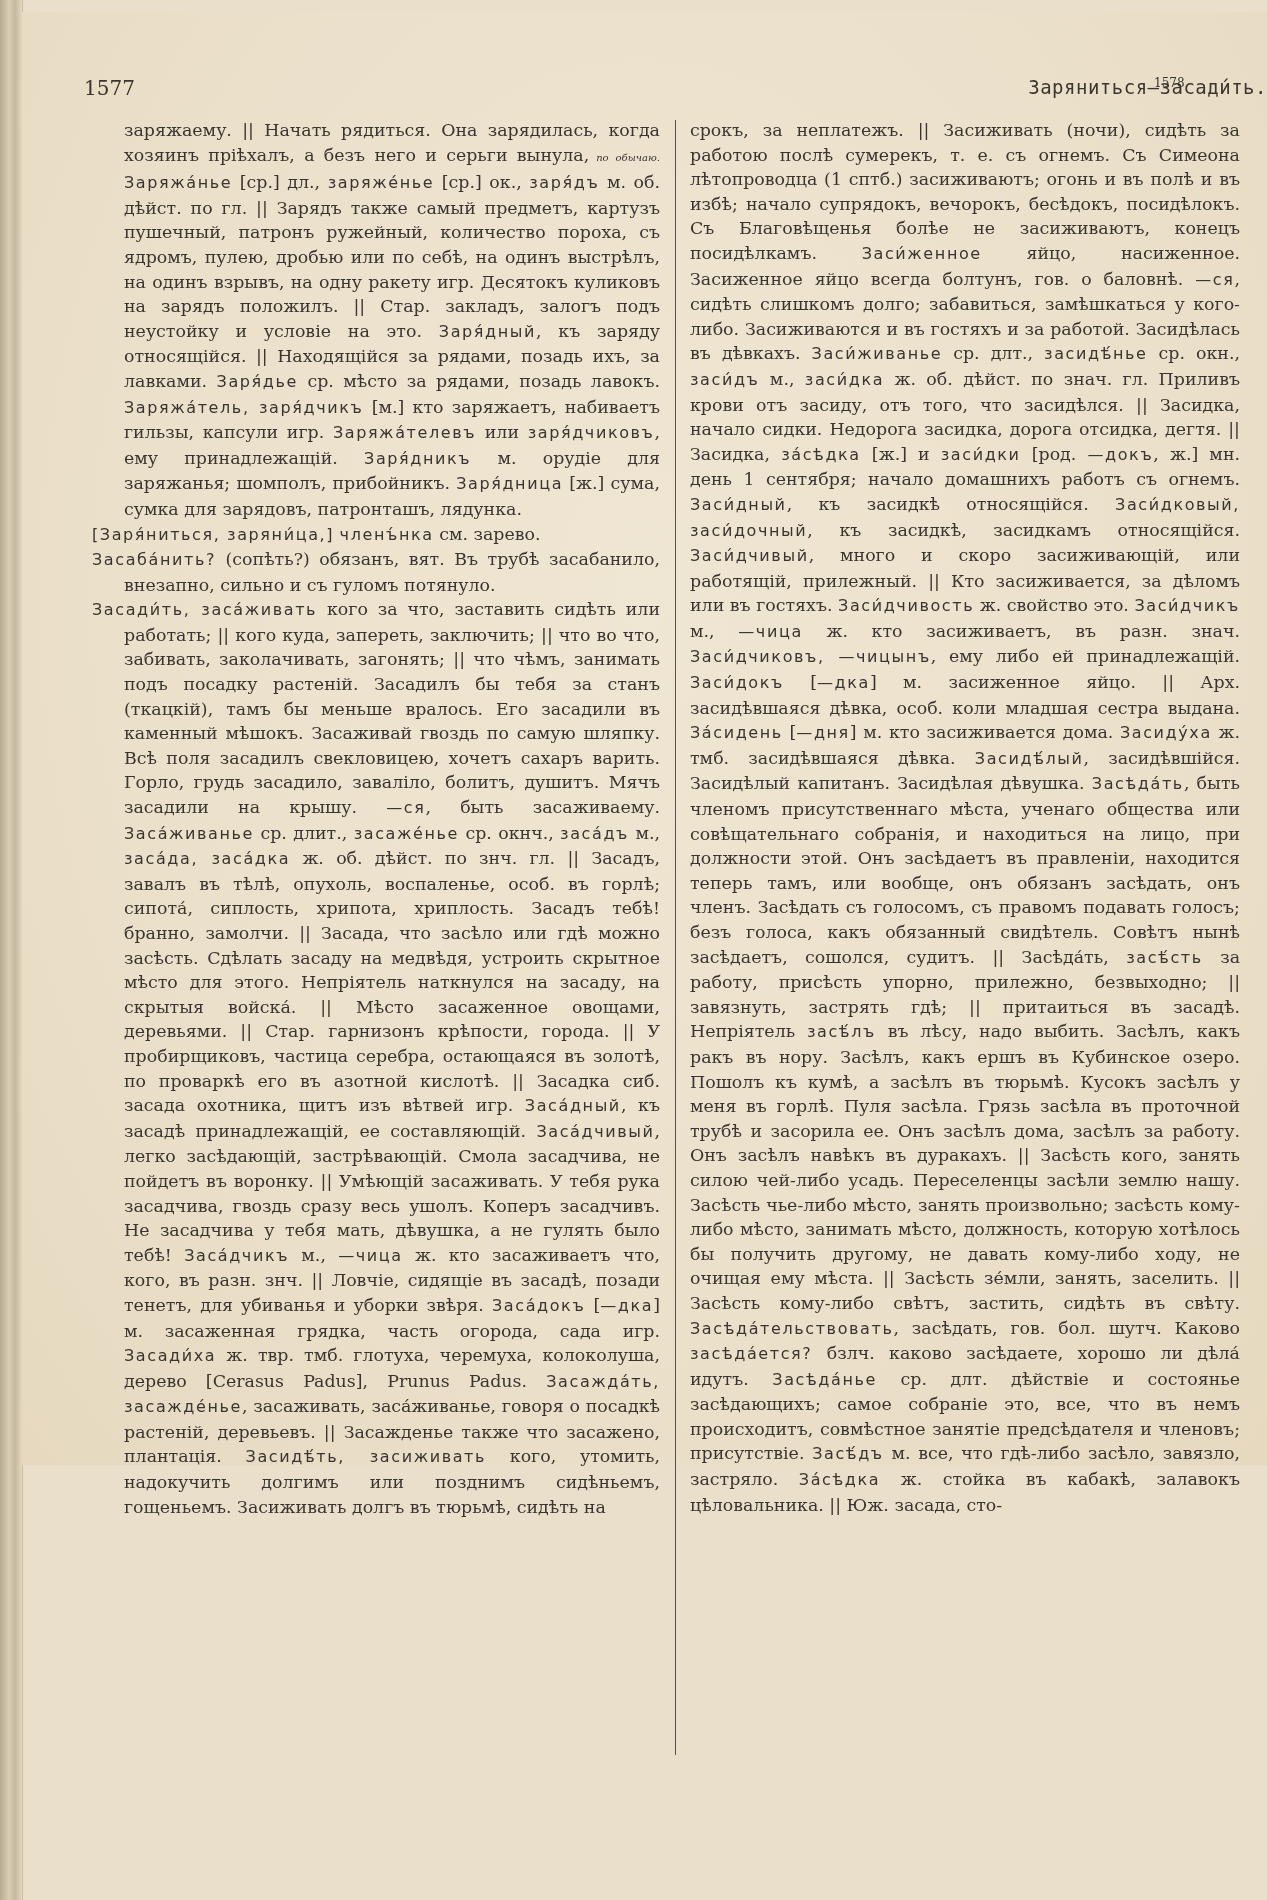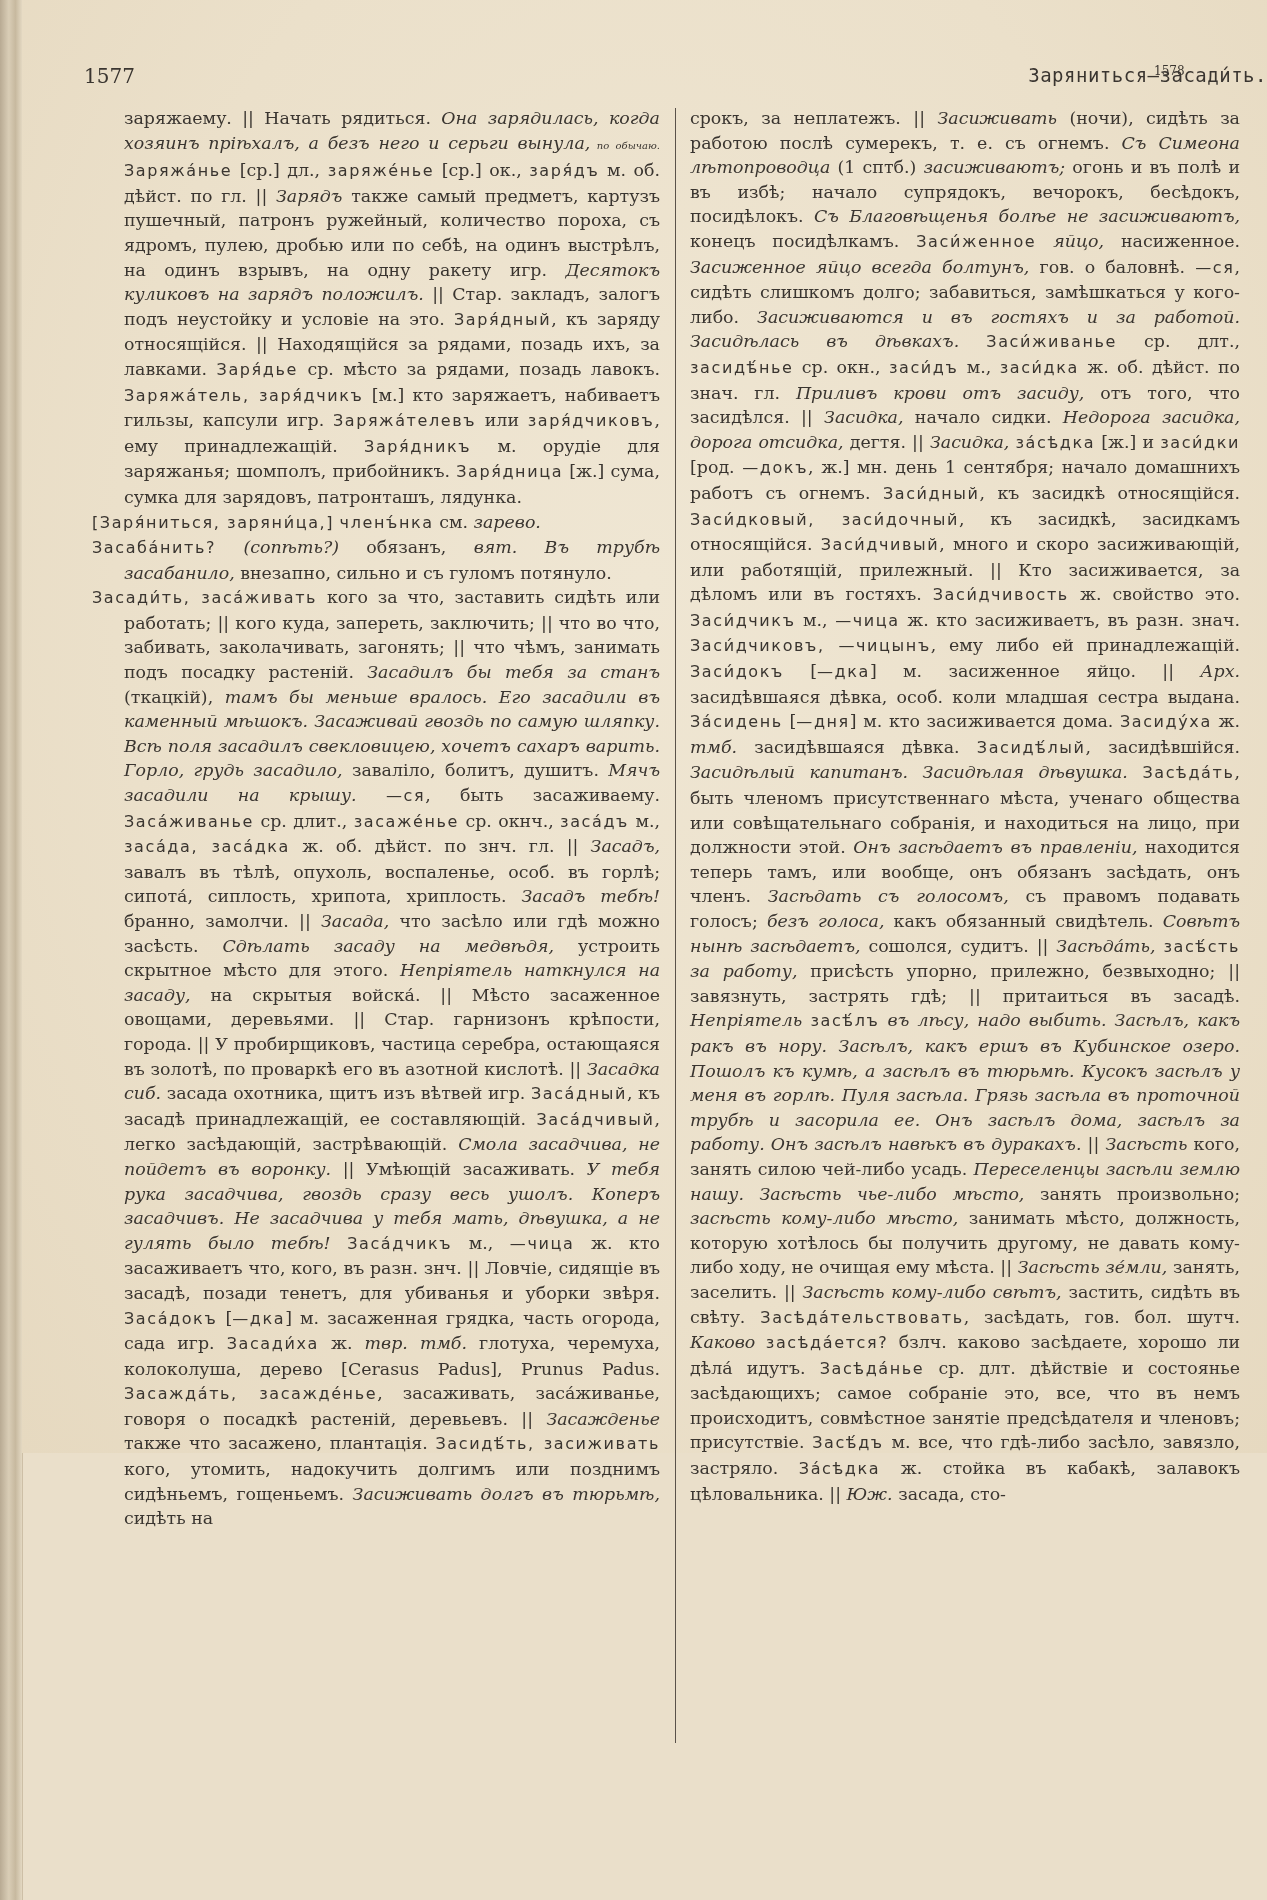--- a/index.html
+++ b/index.html
@@ -9,21 +9,21 @@
     font-family: "DejaVu Serif", "Liberation Serif", serif;
     color: #3a3530;
     position: relative;
   }
   .binding {
     position: absolute; left: 0; top: 0; width: 22px; height: 1900px;
     background: linear-gradient(90deg, #b8aa93 0%, #d9cdb6 40%, #c7b99f 70%, #e3d8c2 100%);
     border-right: 1px solid #cdbfa6;
   }
   .page {
-    position: absolute; left: 22px; top: 0; width: 1245px; height: 1453px;
+    position: absolute; left: 22px; top: 12px; width: 1245px; height: 1453px;
     background: radial-gradient(ellipse at 50% 40%, #efe6d3 0%, #ebe0ca 60%, #e6d9c0 100%);
   }
   .header {
     position: absolute; top: 60px; left: 0; width: 1245px; height: 30px;
   }
   .pnum-left { position: absolute; left: 62px; top: 4px; font-size: 20px; }
   .pnum-right { position: absolute; left: 1132px; top: 4px; font-size: 12px; }
   .running-head {
     position: absolute; left: 0; width: 1245px; top: 4px; text-align: right;
     font-family: "DejaVu Sans Mono", "Liberation Mono", monospace;
@@ -36,21 +36,21 @@
   .col-left { left: 70px; width: 568px; }
   .col-right { left: 668px; width: 550px; }
   .rule {
     position: absolute; left: 653px; top: 108px; width: 1px; height: 1635px;
     background: #5a524a;
   }
   .p { margin: 0; text-indent: 0; }
   .p.hang { padding-left: 32px; text-indent: -32px; }
   .p.cont { padding-left: 32px; }
   .b { font-family: "DejaVu Sans", "Liberation Sans", sans-serif; font-weight: normal; letter-spacing: 1.6px; font-size: 16px; }
-  .i { font-style: italic; }
+  .i { }
   .s { font-size: 10px; font-style: italic; }
 </style>
 </head>
 <body>
 
 <div class="binding"></div>
 <div class="page">
   <div class="header">
     <span class="pnum-left">1577</span>
     <span class="running-head">Зарянитьcя—засади́ть.</span>

